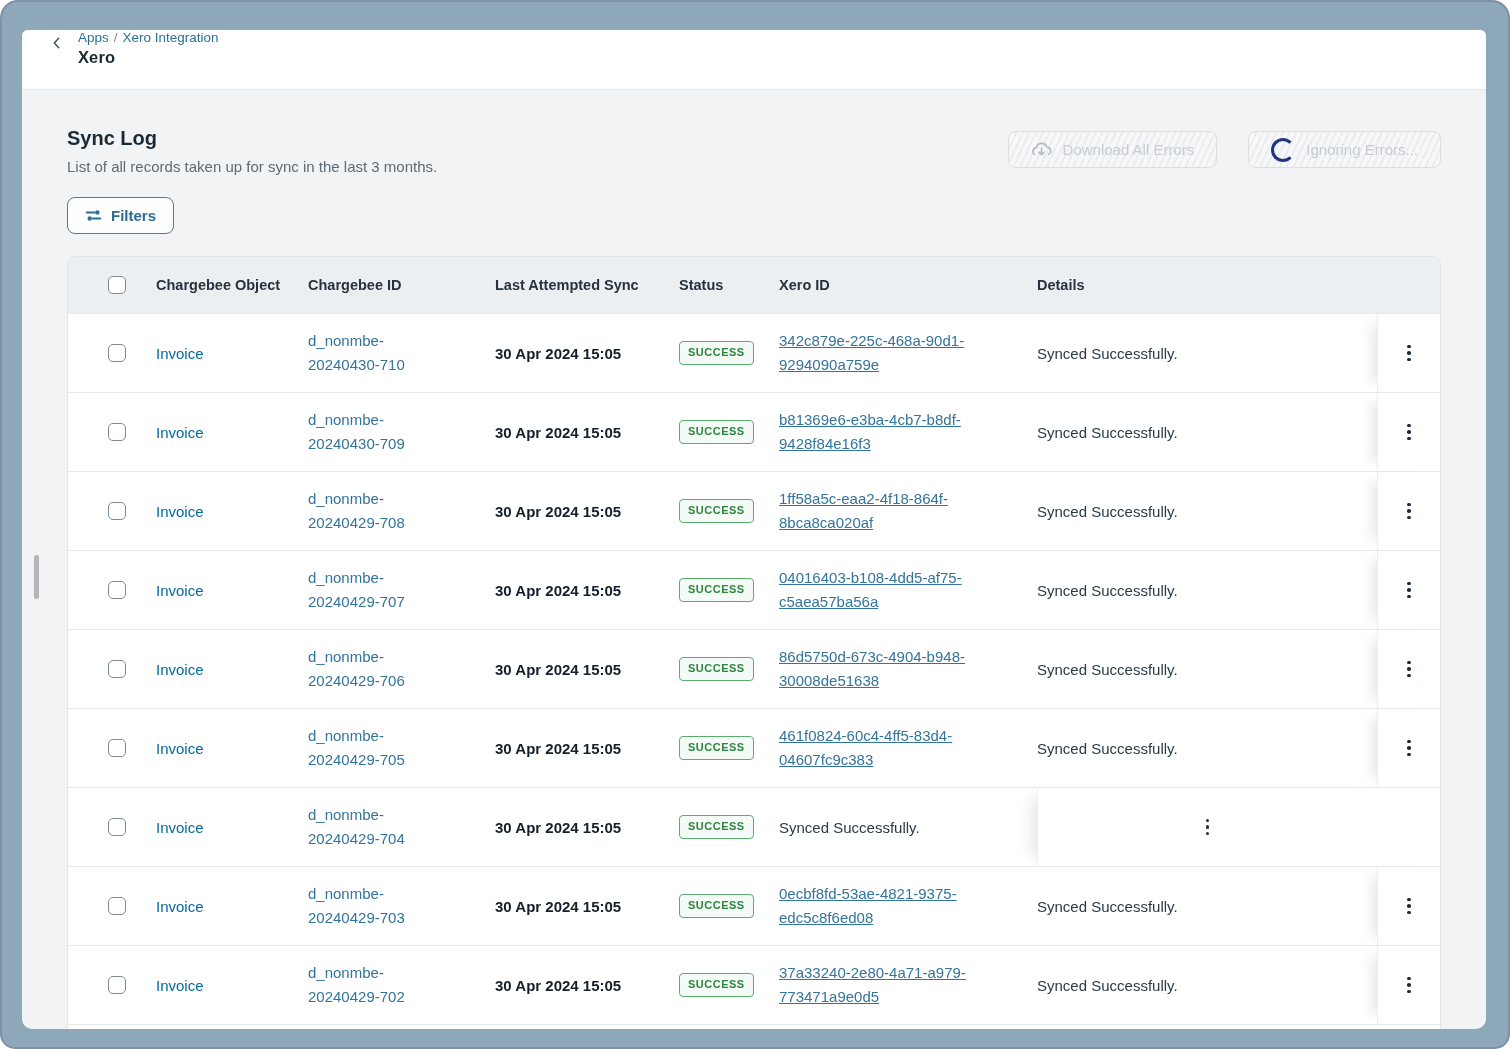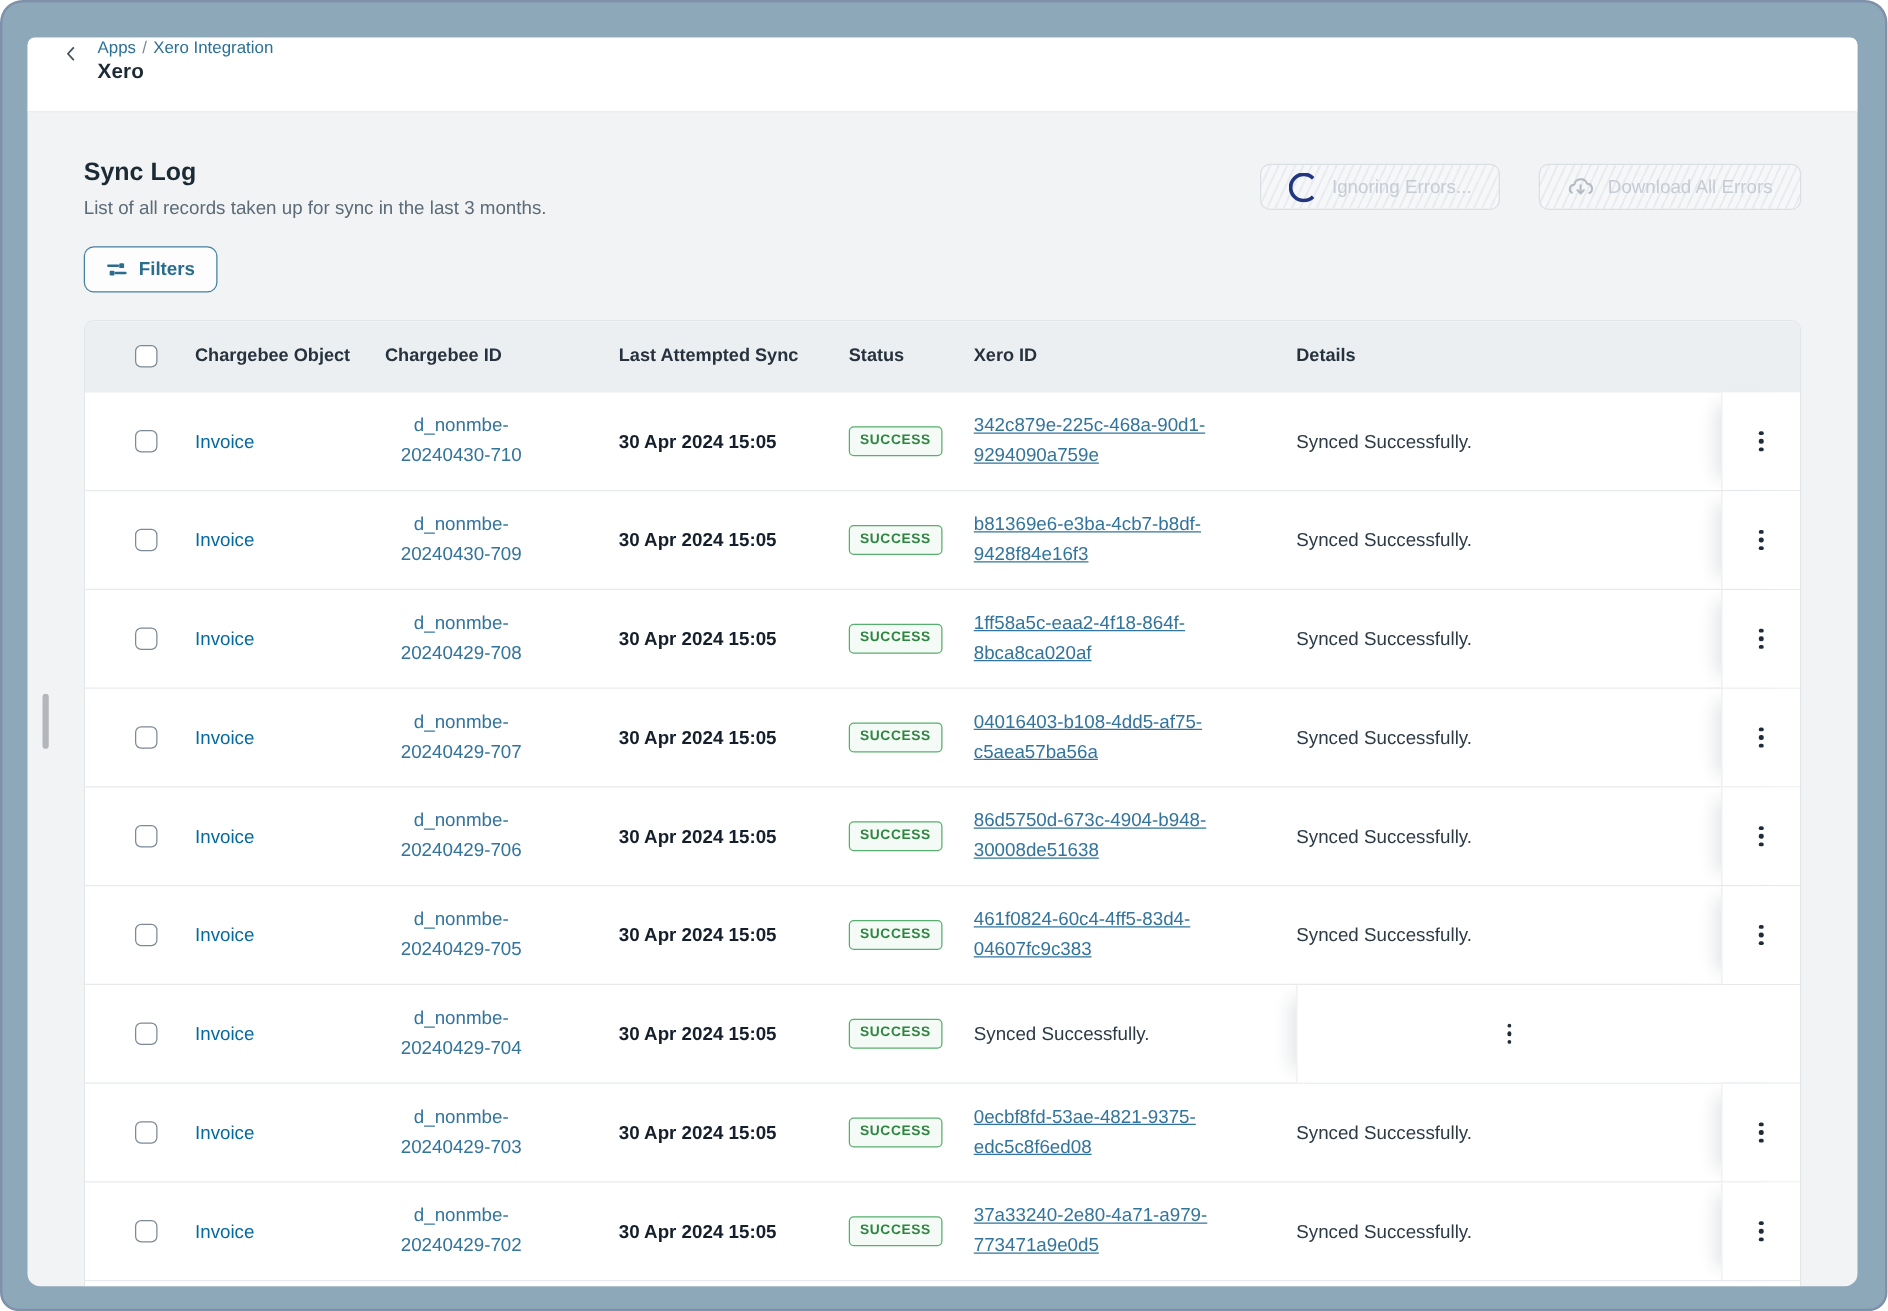--- a/index.html
+++ b/index.html
@@ -57,21 +57,21 @@
               align-items:center; }
   .thead { height:56px; background:#eceff1; font-size:14.5px; font-weight:700; color:#26323d; }
   .tr { height:79px; border-top:1px solid #e8eaec; background:#fff; }
   .cell-check { padding-left:40px; }
   .checkbox { width:18px; height:18px; border:1.5px solid #7d8994; border-radius:5px;
               background:#fff; cursor:pointer; display:block; }
   .obj-text { font-size:15px; color:#0369a1; }
   .date-text { font-size:15px; font-weight:700; color:#141f2b; }
   .link { font-size:15px; color:#33749c; line-height:24px; text-decoration:none; cursor:pointer;
           display:inline-block; overflow-wrap:break-word; }
-  .cb-link { max-width:122px;text-align:center; }
+  .cb-link { max-width:122px; }
   .xero-link { max-width:218px;text-decoration:underline; }
   .badge-success { display:inline-block; font-size:11px; font-weight:700; letter-spacing:.5px;
                    color:#2e8540; background:#f4faf5; border:1px solid #58ae6e;
                    border-radius:4px; padding:4px 8px 6px; }
   .details-text { font-size:15px; color:#2c3a46; }
   .cell-actions { height:100%; display:flex; align-items:center; justify-content:center;
                   border-left:1px solid #eceef0;
                   box-shadow:-14px 0 14px -10px rgba(25,39,52,0.13); background:#fff; }
   .thead .cell-actions { background:transparent; border-left:none; box-shadow:none; }
   .kebab { border:none; background:transparent; cursor:pointer; padding:8px;
@@ -110,32 +110,32 @@
 
     <div class="main">
 
       <div class="toolbar-row">
         <div>
           <div class="sync-heading">Sync Log</div>
           <div class="sync-sub">List of all records taken up for sync in the last 3 months.</div>
         </div>
         <div class="btn-group">
           <button class="btn-disabled">
-            <span class="spinner"></span>
-            <span>Ignoring Errors...</span>
-          </button>
-          <button class="btn-disabled">
             <span>
               <svg width="21" height="21" viewBox="0 0 24 24" fill="none" stroke="#b3bac2" stroke-width="1.8" stroke-linecap="round" stroke-linejoin="round">
                 <path d="M20 17.6a4.5 4.5 0 0 0-2.1-8.5A6 6 0 0 0 6.3 10 4 4 0 0 0 4 17.4"></path>
                 <polyline points="9 15 12 18 15 15"></polyline>
                 <line x1="12" y1="10.5" x2="12" y2="17.5"></line>
               </svg>
             </span>
             <span>Download All Errors</span>
+          </button>
+          <button class="btn-disabled">
+            <span class="spinner"></span>
+            <span>Ignoring Errors...</span>
           </button>
         </div>
       </div>
 
       <button class="filters-btn">
         <span>
           <svg width="17" height="17" viewBox="0 0 20 20" fill="none" stroke="#2b6d8f" stroke-width="2.4" stroke-linecap="round">
             <line x1="2" y1="6.5" x2="11" y2="6.5"></line>
               <rect x="12.2" y="4.2" width="4.6" height="4.6" rx="1.1" fill="#2b6d8f" stroke="none"></rect>
             <line x1="9" y1="13.5" x2="18" y2="13.5"></line>

